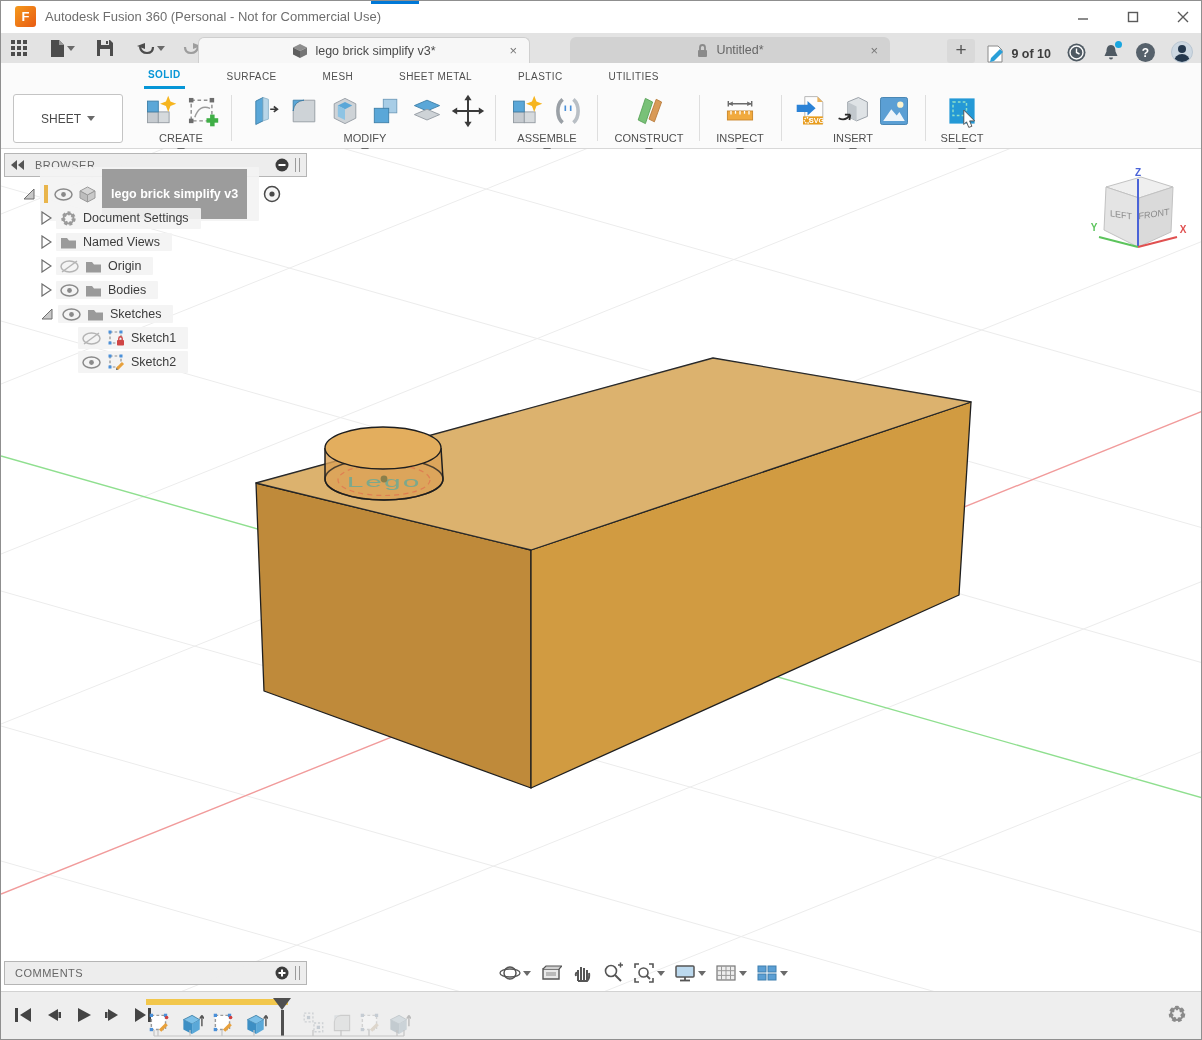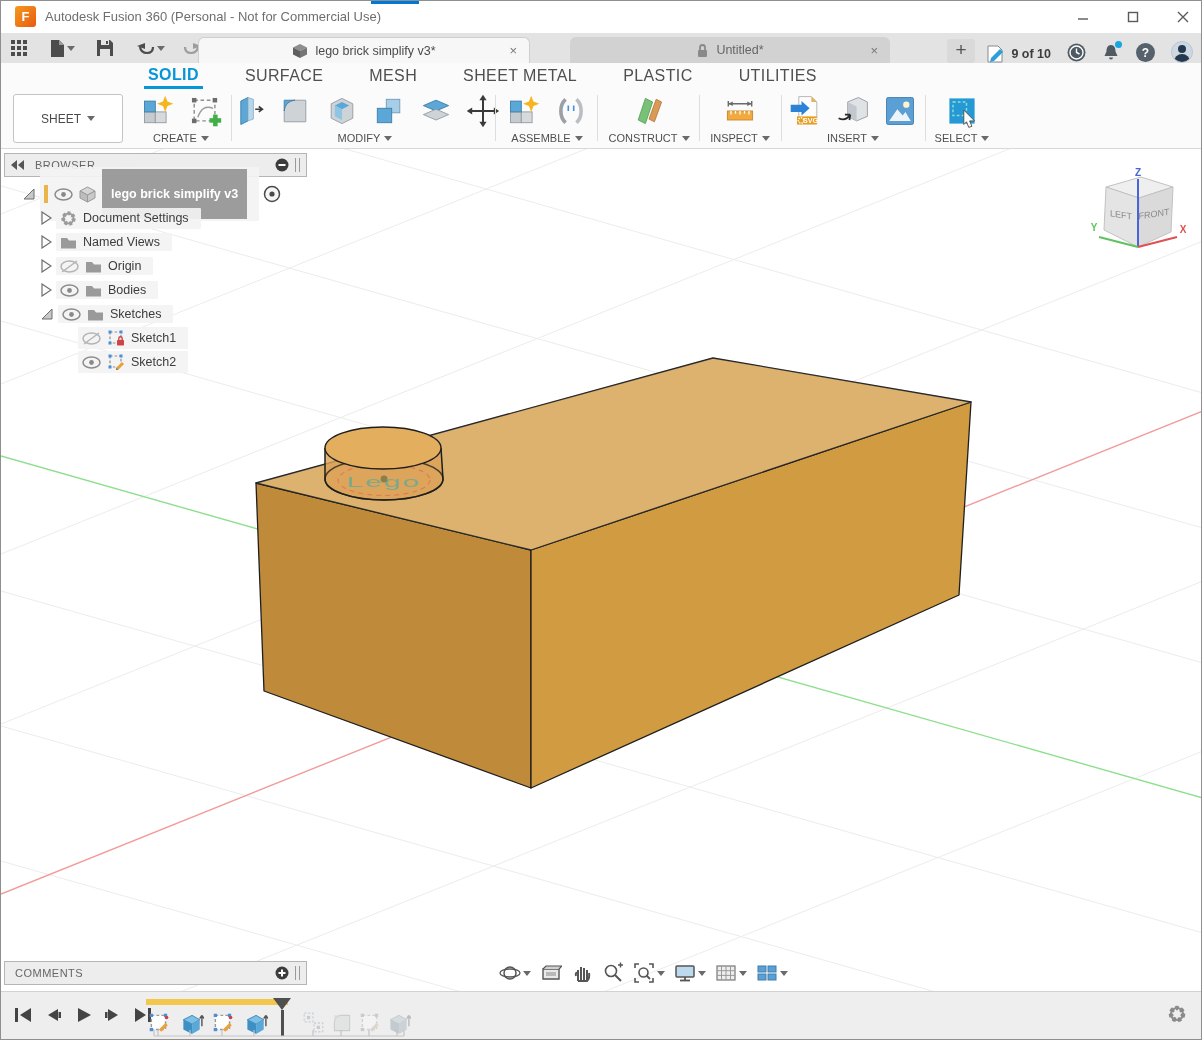--- a/index.html
+++ b/index.html
@@ -32,30 +32,30 @@
   .tab-active { left:197px; width:332px; background:#f7f7f7; border:1px solid #cfcfcf; border-bottom:none; color:#4a4a4a; }
   .tab-inactive { left:569px; width:320px; background:#d2d2d2; color:#666; }
   .tab-add { position:absolute; left:946px; top:6px; width:28px; height:24px; background:#d9d9d9; border-radius:3px;
     color:#555; font-size:19px; text-align:center; line-height:22px; }
   .qb-right { position:absolute; right:10px; top:0; height:30px; display:flex; align-items:flex-end; gap:15px; }
   .counter { display:flex; align-items:center; gap:5px; font-size:12.5px; font-weight:bold; color:#3d3d3d; }
   .avatar { width:22px; height:22px; border-radius:50%; background:#cdd8e2; overflow:hidden; border:1px solid #b9c6d2; }
 
   
   .ribbon-tabs { position:absolute; left:0; top:62px; width:1202px; height:26px; background:#fbfbfb; display:flex; align-items:stretch; padding-left:143px; gap:38px; }
-  .rtab { font-size:16px; letter-spacing:.4px; color:#4f4f4f; display:flex; align-items:center; padding:0 4px; }
+  .rtab { font-size:10px; letter-spacing:.4px; color:#4f4f4f; display:flex; align-items:center; padding:0 4px; }
   .rtab.active { color:#0696d7; border-bottom:3px solid #0696d7; font-weight:bold; }
 
   
   .ribbon { position:absolute; left:0; top:88px; width:1202px; height:60px; background:#fbfbfb; border-bottom:1px solid #d8d8d8; }
   .design-btn { position:absolute; left:12px; top:5px; width:110px; height:49px; background:#fff; border:1px solid #c4c4c4; border-radius:3px;
      display:flex; align-items:center; justify-content:center; gap:6px; font-size:12px; color:#4a4a4a; }
   .rgroup { position:absolute; top:2px; display:flex; flex-direction:column; align-items:center; }
-  .ricons { display:flex; align-items:center; gap:11px; height:40px; }
-  .rlabel { margin-top:1px; font-size:11px; color:#4f4f4f; display:flex; align-items:center; gap:4px; }
+  .ricons { display:flex; align-items:center; gap:5px; height:40px; }
+  .rlabel { margin-top:1px; font-size:11px; color:#4f4f4f; display:flex; align-items:center; gap:4px;flex-direction:column; }
   .rsep { position:absolute; top:6px; width:1px; height:46px; background:#dedede; }
 
   
   .viewport { position:absolute; left:0; top:148px; width:1202px; height:842px; background:#fff; }
 
   
   .browser { position:absolute; left:3px; top:4px; width:303px; z-index:5; }
   .panel-head { height:24px; background:rgba(236,236,236,.95); border:1px solid #b5b5b5; display:flex; align-items:center; font-size:11px; color:#666; letter-spacing:.5px; }
   .panel-head .ph-title { margin-left:10px; }
   .ph-right { margin-left:auto; display:flex; align-items:center; gap:6px; margin-right:6px; }

